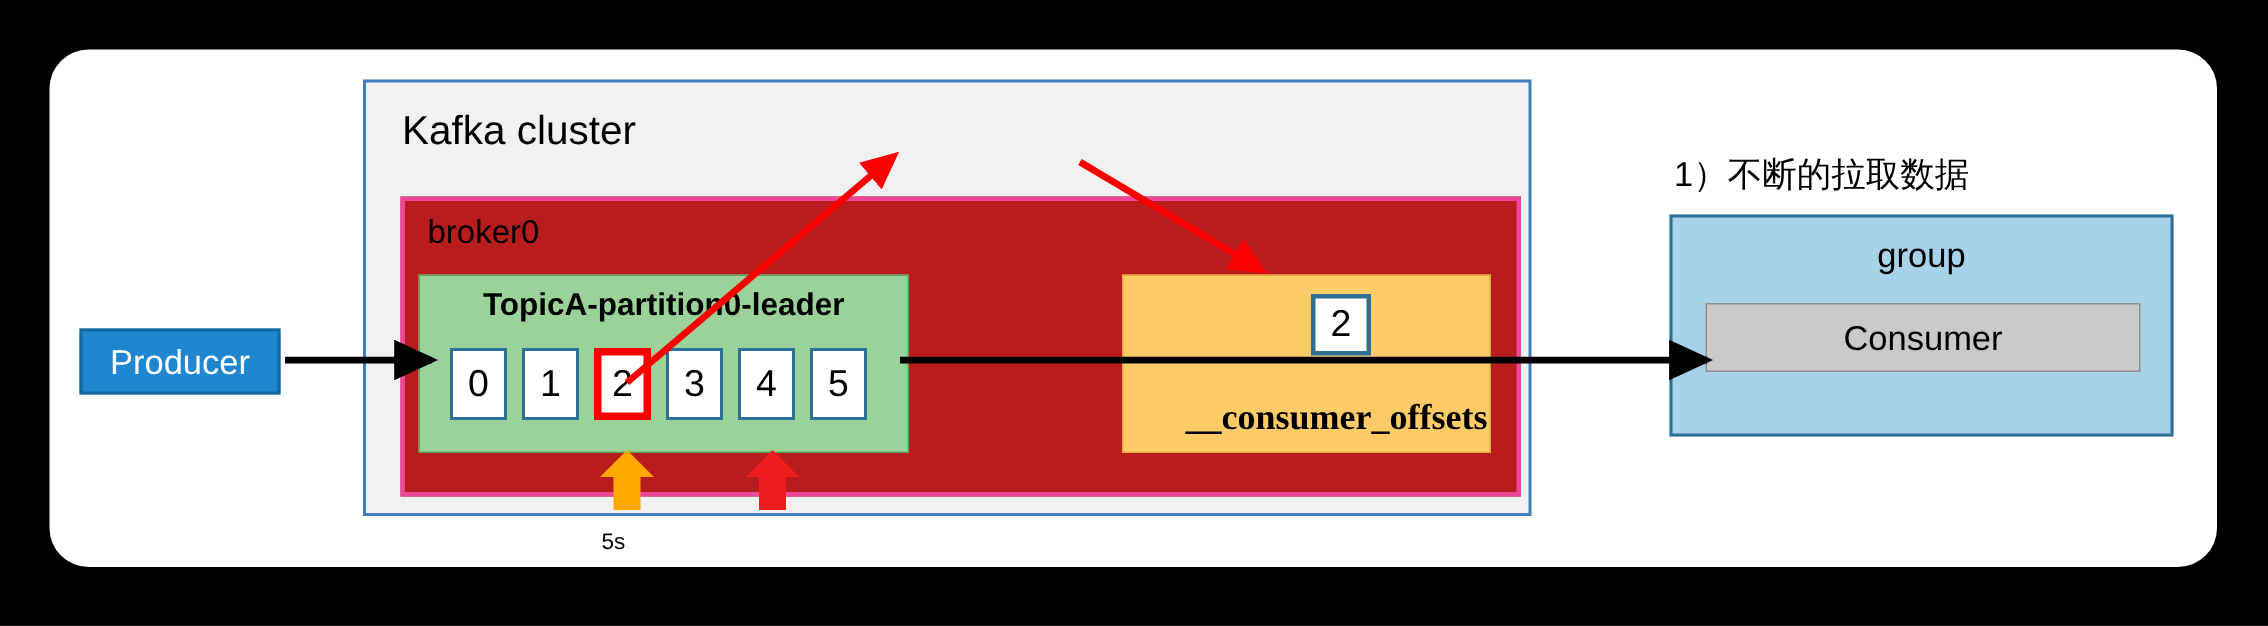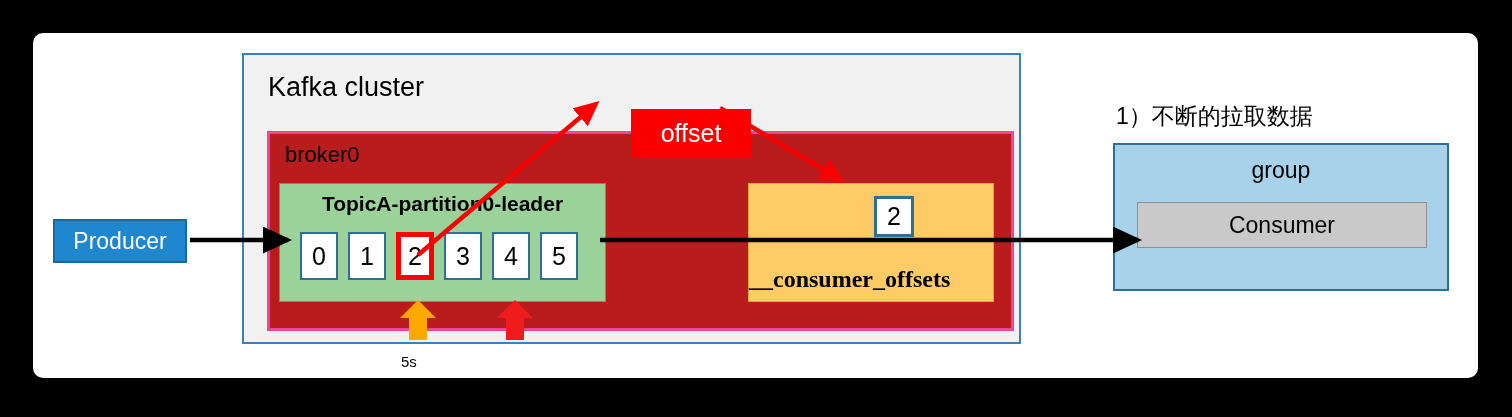--- a/index.html
+++ b/index.html
@@ -21,21 +21,21 @@
   }
 
   
   .card {
     position: absolute;
     left: 33px;
     top: 33px;
     width: 1445px;
     height: 345px;
     background: #ffffff;
-    border-radius: 10px;
+    border-radius: 26px;
   }
 
   
   .kafka-box {
     position: absolute;
     left: 209px;      
     top: 20px;
     width: 779px;
     height: 291px;
     background: #f1f1f1;
@@ -140,26 +140,27 @@
     align-items: center;
     justify-content: center;
     font-size: 25px;
     color: #000;
   }
   .offsets-label {
     position: absolute;
     bottom: 8px;
     left: 0;
     width: 100%;
-    text-align: left;
+    text-align: center;
     font-family: "Liberation Serif", serif;
     font-weight: bold;
     font-size: 24px;
     color: #000;
     white-space: nowrap;
+    padding-left: 20px;
   }
 
   
   .offset-chip {
     position: absolute;
     left: 598px;
     top: 76px;
     width: 120px;
     height: 48px;
     background: #fb0000;
@@ -295,21 +296,20 @@
           </div>
         </div>
 
         <div class="offsets-box">
           <div class="offsets-cell">2</div>
           <div class="offsets-label">__consumer_offsets</div>
         </div>
       </div>
     </div>
 
-    <div class="offset-chip">offset</div>
 
     <div class="producer-chip">Producer</div>
 
     <div class="group-box">
       <div class="group-title">group</div>
       <div class="consumer-chip">Consumer</div>
     </div>
 
 
     <div class="note-1">1）不断的拉取数据</div>

